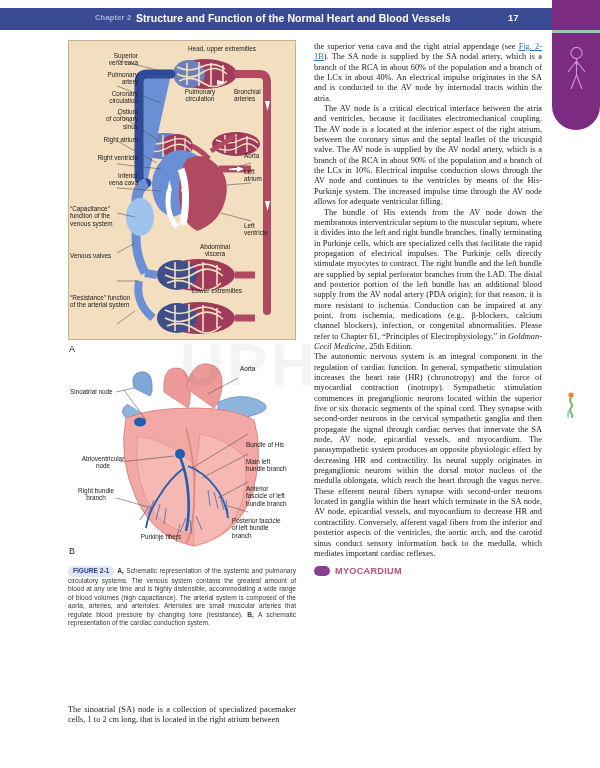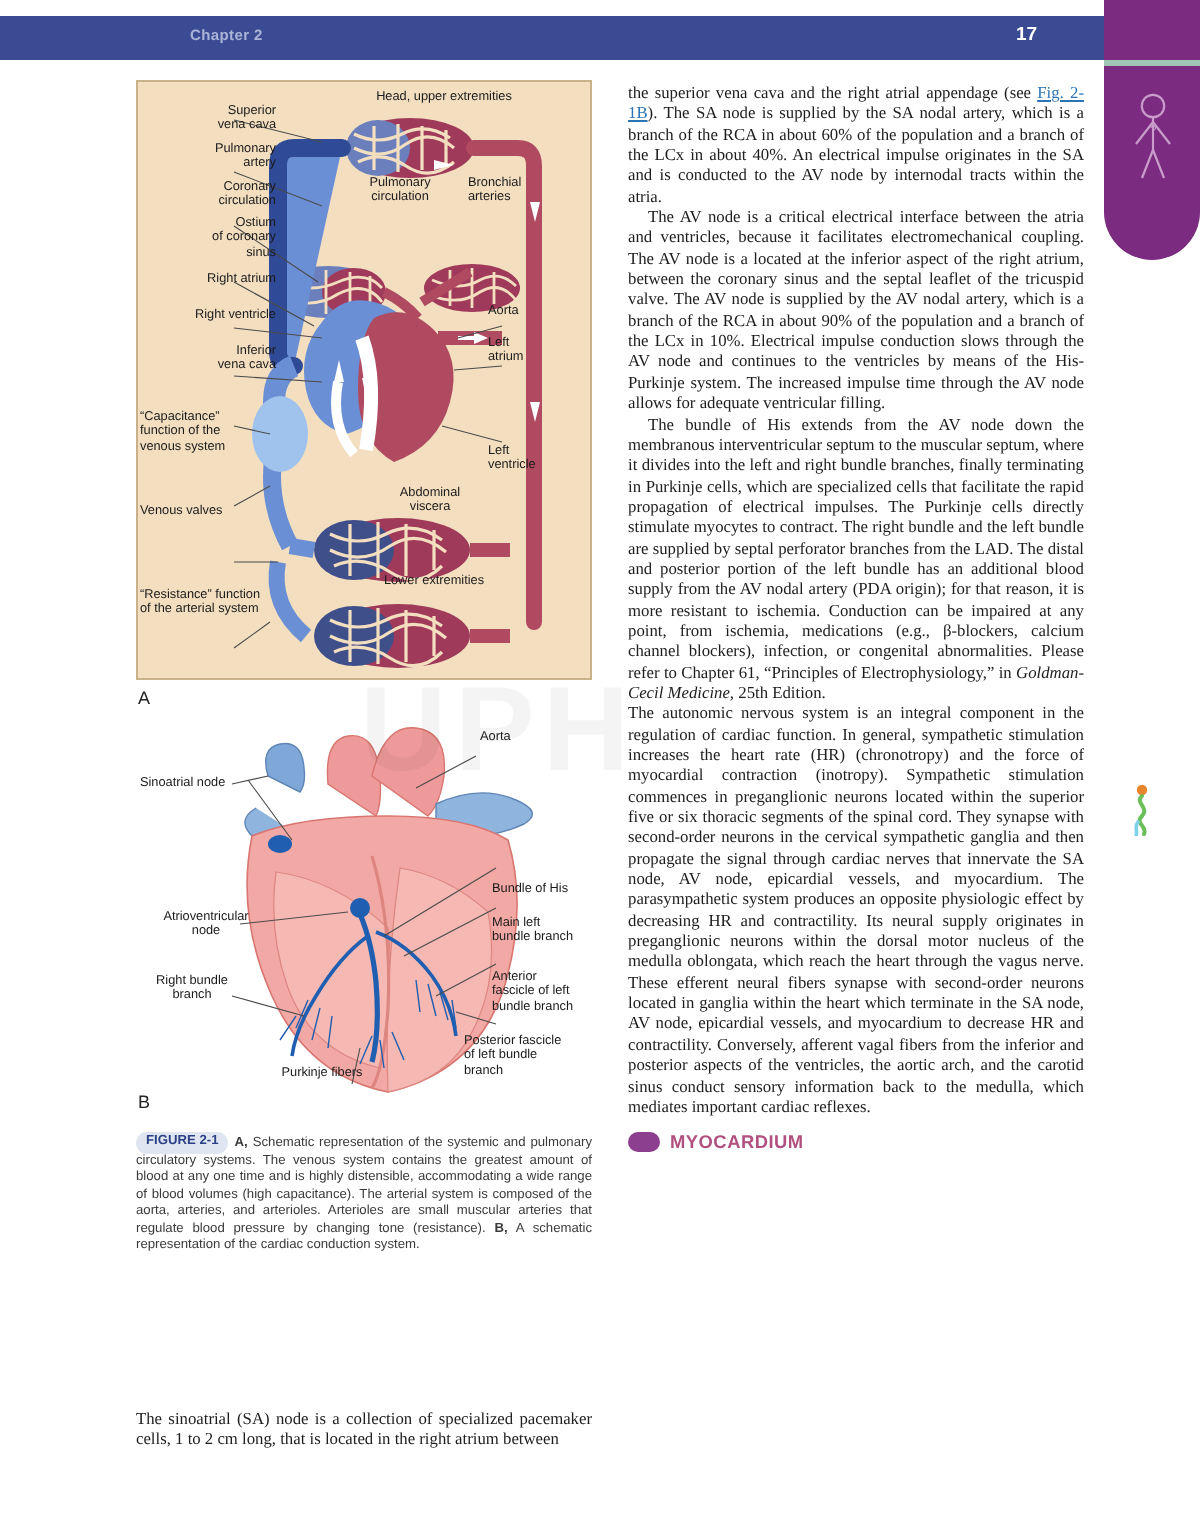--- a/index.html
+++ b/index.html
@@ -180,20 +180,21 @@
 </head>
 <body>
 
 <div id="page">
 
   <div class="header-purple"></div>
   <div class="header-band">
     <div class="header-band-inner"></div>
   </div>
   <div class="header-chapter">Chapter 2</div>
+  <div class="header-title">Structure and Function of the Normal Heart and Blood Vessels</div>
   <div class="header-pageno">17</div>
 
   <div class="edge-tab"></div>
   <div class="thin-green-rule"></div>
   <svg class="edge-person" viewBox="0 0 23 45">
     <circle cx="11.5" cy="7" r="5.6" fill="none" stroke="#c99ccb" stroke-width="1.1"></circle>
     <path d="M11.5 12.5 L11.5 30" fill="none" stroke="#c99ccb" stroke-width="1.1"></path>
     <path d="M11.5 15 L3 26 M11.5 15 L20 26" fill="none" stroke="#c99ccb" stroke-width="1.1"></path>
     <path d="M11.5 29 L6 43 M11.5 29 L17 43" fill="none" stroke="#c99ccb" stroke-width="1.1"></path>
     <text x="11.5" y="21" font-size="6" fill="#c99ccb" text-anchor="middle" font-family="Liberation Sans, sans-serif">?</text>

